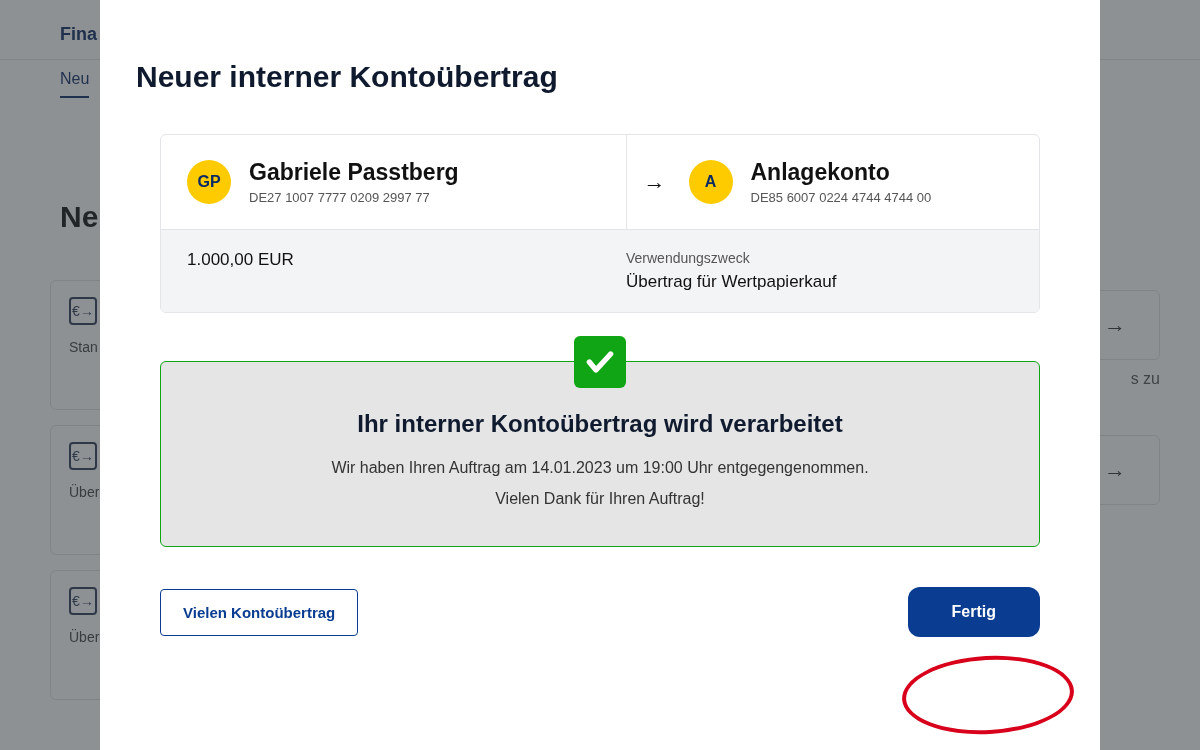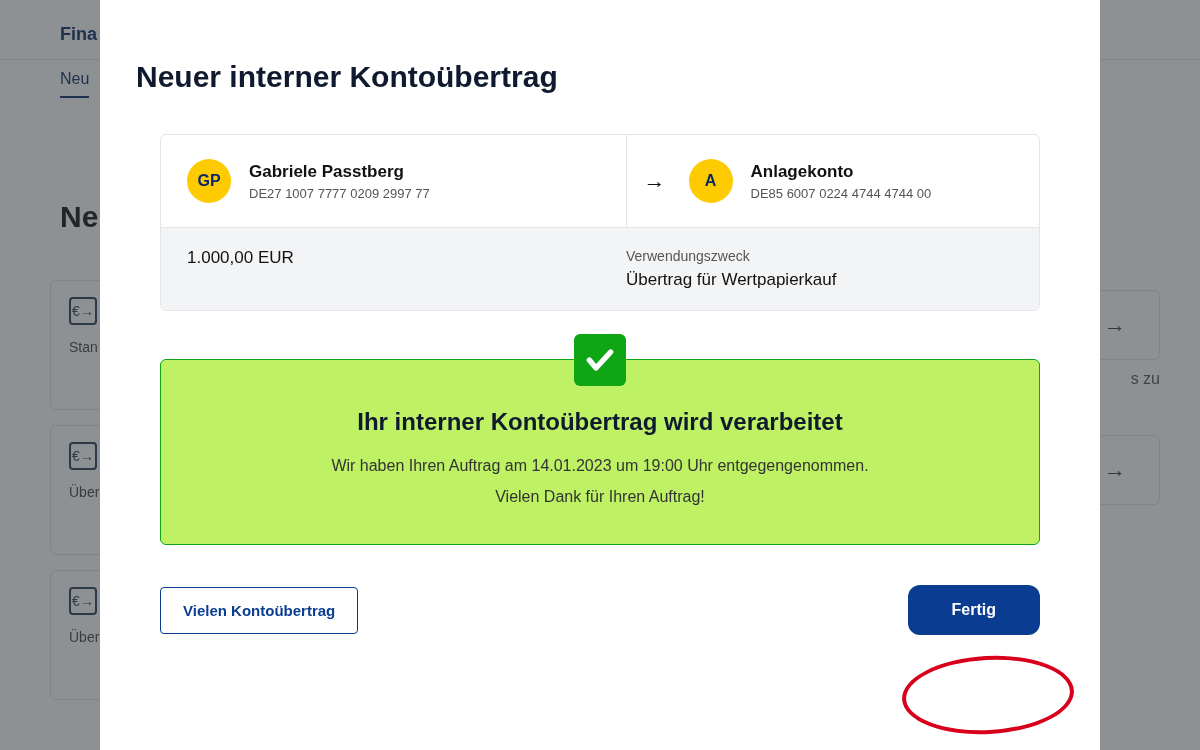--- a/index.html
+++ b/index.html
@@ -22,29 +22,29 @@
     .modal { position: absolute; top: 0; left: 100px; width: 1000px; height: 750px; background: #fff; z-index: 10; padding: 36px 36px 24px 36px; }
     .modal-title { font-size: 30px; font-weight: 800; color: #0f1a2e; margin-bottom: 40px; margin-top: 24px; }
 
     .summary-card { border: 1px solid #e3e5e8; border-radius: 6px; overflow: hidden; margin: 0 24px; }
     .accounts-row { display: flex; align-items: stretch; }
     .acct-cell { flex: 1; display: flex; align-items: center; gap: 18px; padding: 24px 26px; }
     .acct-cell + .acct-cell-wrap { border-left: 1px solid #e3e5e8; }
     .acct-cell-wrap { display:flex; align-items:center; flex:1; }
     .arrow-between { width: 56px; display:flex; align-items:center; justify-content:center; font-size: 22px; color:#111; }
     .avatar { width: 44px; height: 44px; border-radius: 50%; background: #fecb00; color: #0a2a63; font-weight: 700; display: flex; align-items: center; justify-content: center; font-size: 16px; flex-shrink:0; }
-    .acct-text .name { font-weight: 600; font-size: 17px; color: #111; }
+    .acct-text .name { font-weight: 600; font-size: 23px; color: #111; }
     .acct-text .iban { font-size: 13px; color: #555; margin-top: 4px; }
 
     .details-row { display: flex; background: #f3f4f6; border-top: 1px solid #e3e5e8; }
     .detail-cell { flex: 1; padding: 20px 26px; }
     .detail-cell .dlabel { font-size: 14px; color: #555; margin-bottom: 6px; }
     .detail-cell .dvalue { font-size: 17px; color: #111; }
 
-    .success-box { position: relative; margin: 48px 24px 0 24px; border: 1px solid #0fa515; background: #bef264; border-radius: 6px; padding: 48px 40px 38px 40px; text-align: center; }
+    .success-box { position: relative; margin: 48px 24px 0 24px; border: 1px solid #0fa515; background: #e5e5e5; border-radius: 6px; padding: 48px 40px 38px 40px; text-align: center; }
     .check-badge { position: absolute; top: -26px; left: 50%; transform: translateX(-50%); width: 52px; height: 52px; background: #0fa515; border-radius: 6px; display: flex; align-items: center; justify-content: center; }
     .check-badge svg { width: 32px; height: 32px; }
     .success-title { font-size: 24px; font-weight: 800; color: #0f1a2e; margin-bottom: 18px; }
     .success-msg { font-size: 16px; color: #333; margin-bottom: 10px; line-height: 1.5; }
     .success-thanks { font-size: 16px; color: #333; }
 
     .modal-footer { display: flex; justify-content: space-between; align-items: center; margin: 40px 24px 0 24px; }
     .btn-secondary { border: 1px solid #0a3d91; background: #fff; color: #0a3d91; font-weight: 700; font-size: 15px; padding: 14px 22px; border-radius: 4px; cursor: pointer; }
     .btn-primary { border: none; background: #0a3d91; color: #fff; font-weight: 700; font-size: 16px; padding: 16px 44px; border-radius: 12px; cursor: pointer; }
     .highlight-ring { position: absolute; width: 172px; height: 78px; border: 4px solid #d8001a; border-radius: 50%; right: 26px; bottom: 16px; transform: rotate(-3deg); pointer-events: none; }

